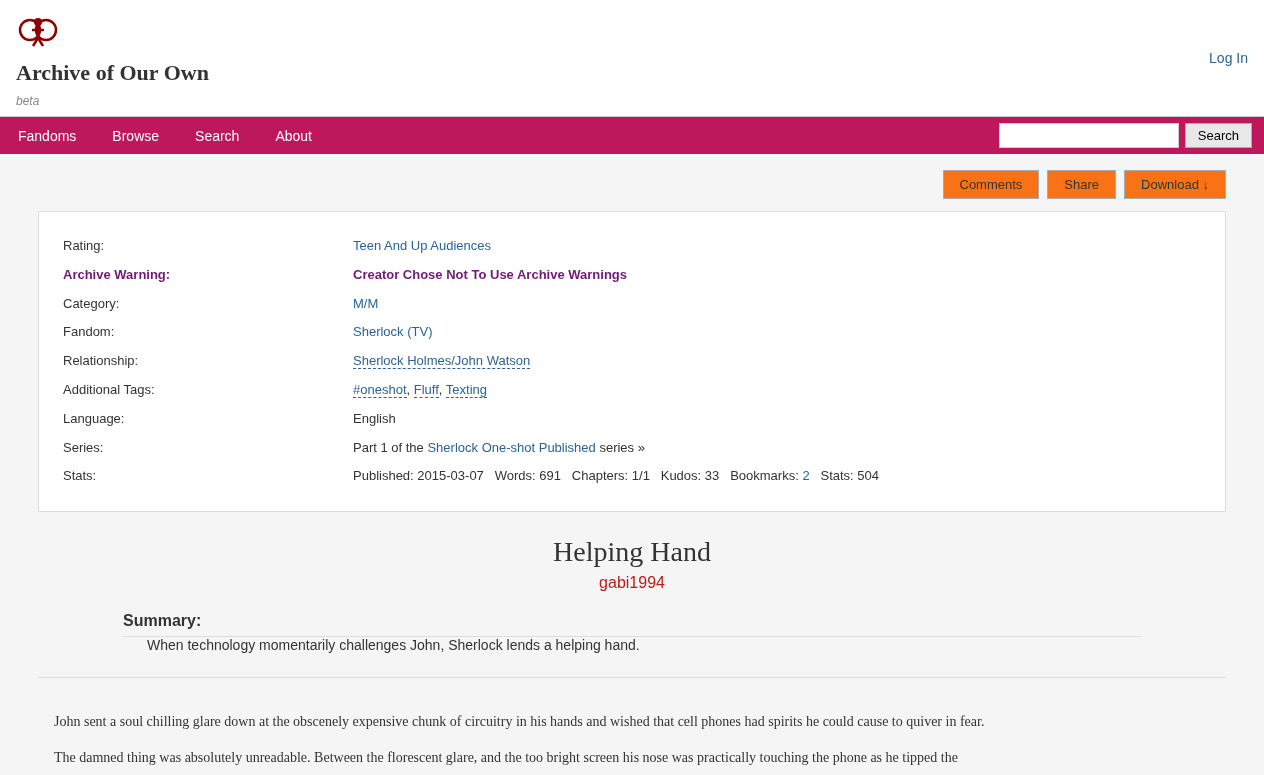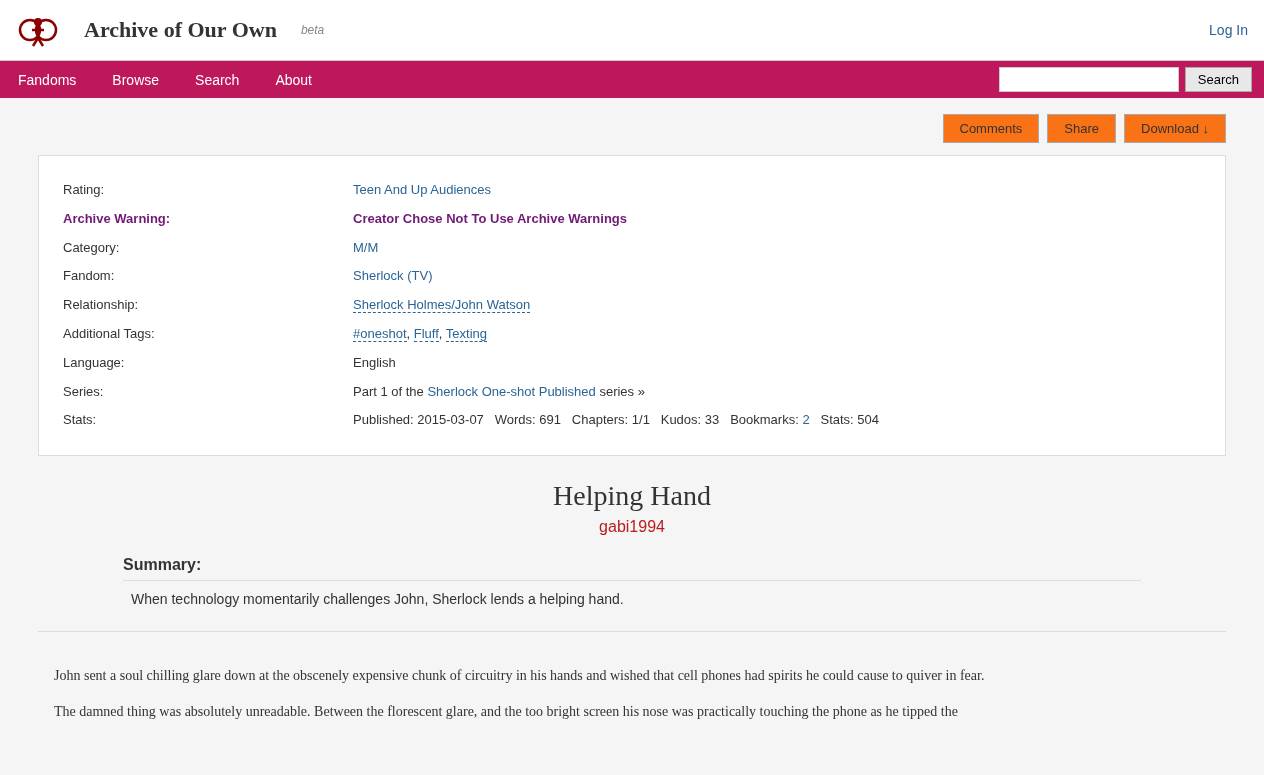--- a/index.html
+++ b/index.html
@@ -9,22 +9,23 @@
     #header {
       background: #fff;
       border-bottom: 1px solid #ccc;
       padding: 8px 16px;
       display: flex;
       align-items: center;
       justify-content: space-between;
     }
     #logo-area {
       display: flex;
-      align-items: center;
-      gap: 24px;
+      align-items: flex-start;
+      gap: 8px;
+      flex-direction: column;
     }
     #logo-icon {
       width: 44px;
       height: 44px;
     }
     #site-title {
       font-size: 22px;
       font-weight: bold;
       color: #333;
       font-family: Georgia, serif;
@@ -173,27 +174,27 @@
       margin: 0 auto 24px;
       padding: 0 16px;
     }
     #summary-heading {
       font-size: 16px;
       font-family: Arial, sans-serif;
       font-weight: bold;
       color: #333;
       border-bottom: 1px solid #ddd;
       padding-bottom: 6px;
-      margin-bottom: 10px;
     }
     #summary-text {
       font-size: 14px;
       font-family: Arial, sans-serif;
       color: #333;
       padding-left: 8px;
+      margin-left: 16px;
     }
 
     
     #story-text {
       max-width: 1200px;
       margin: 0 auto;
       padding: 16px;
       font-size: 14px;
       font-family: Georgia, serif;
       line-height: 1.7;

